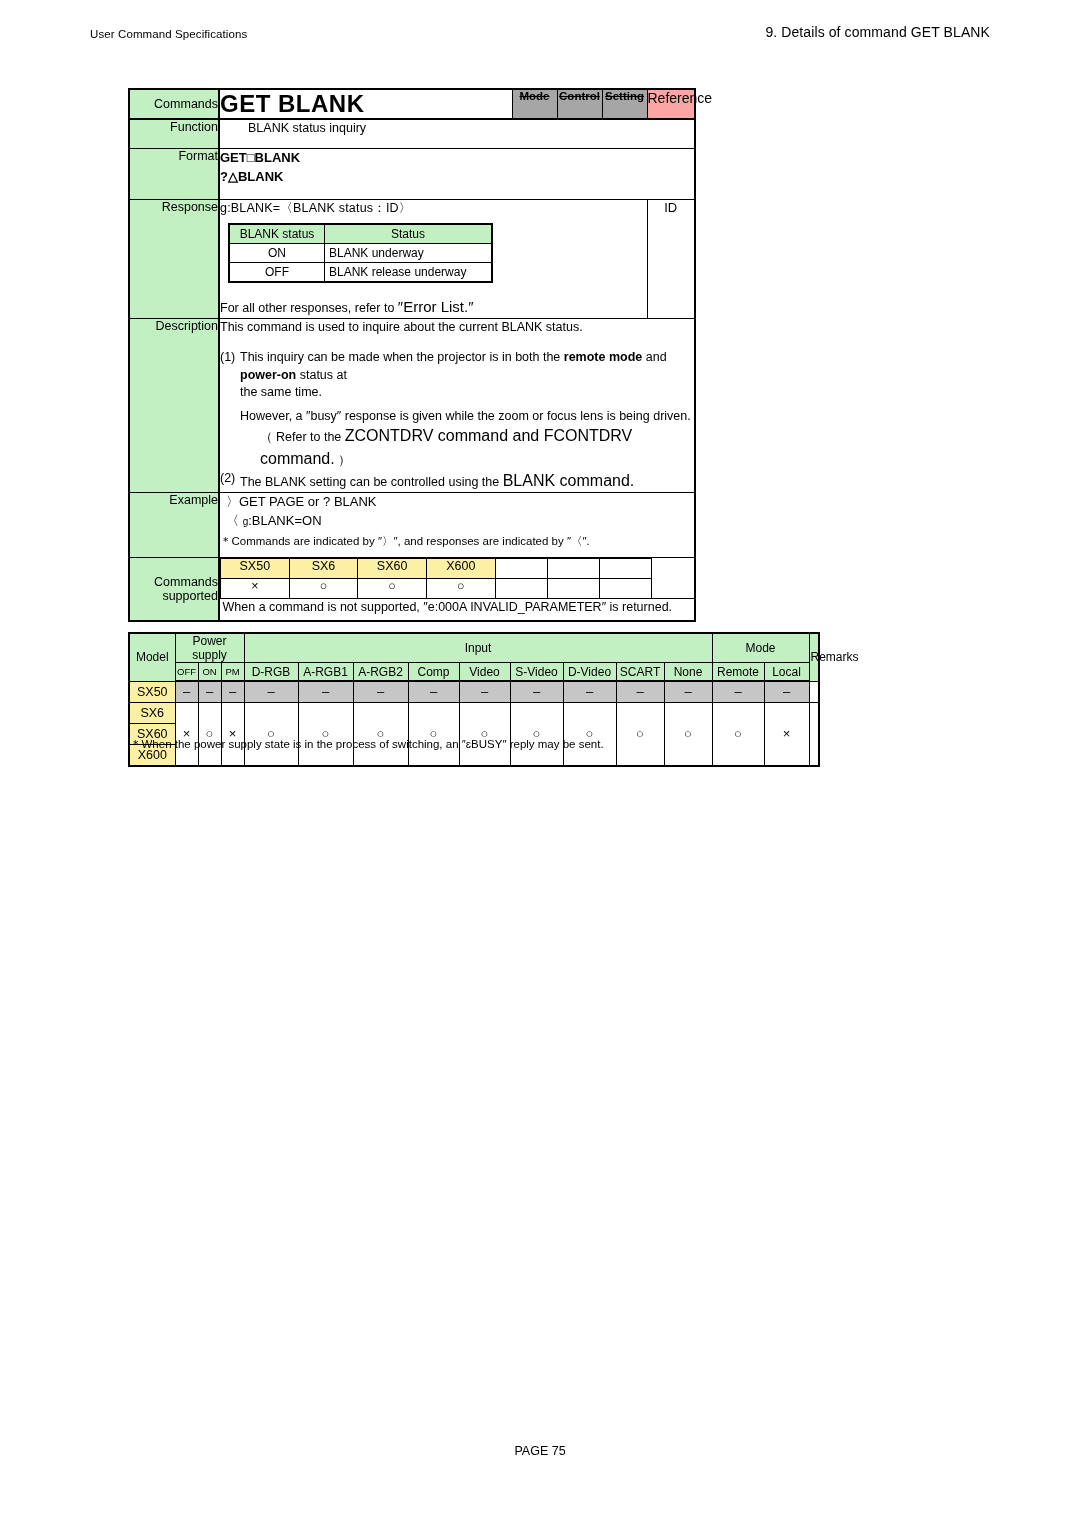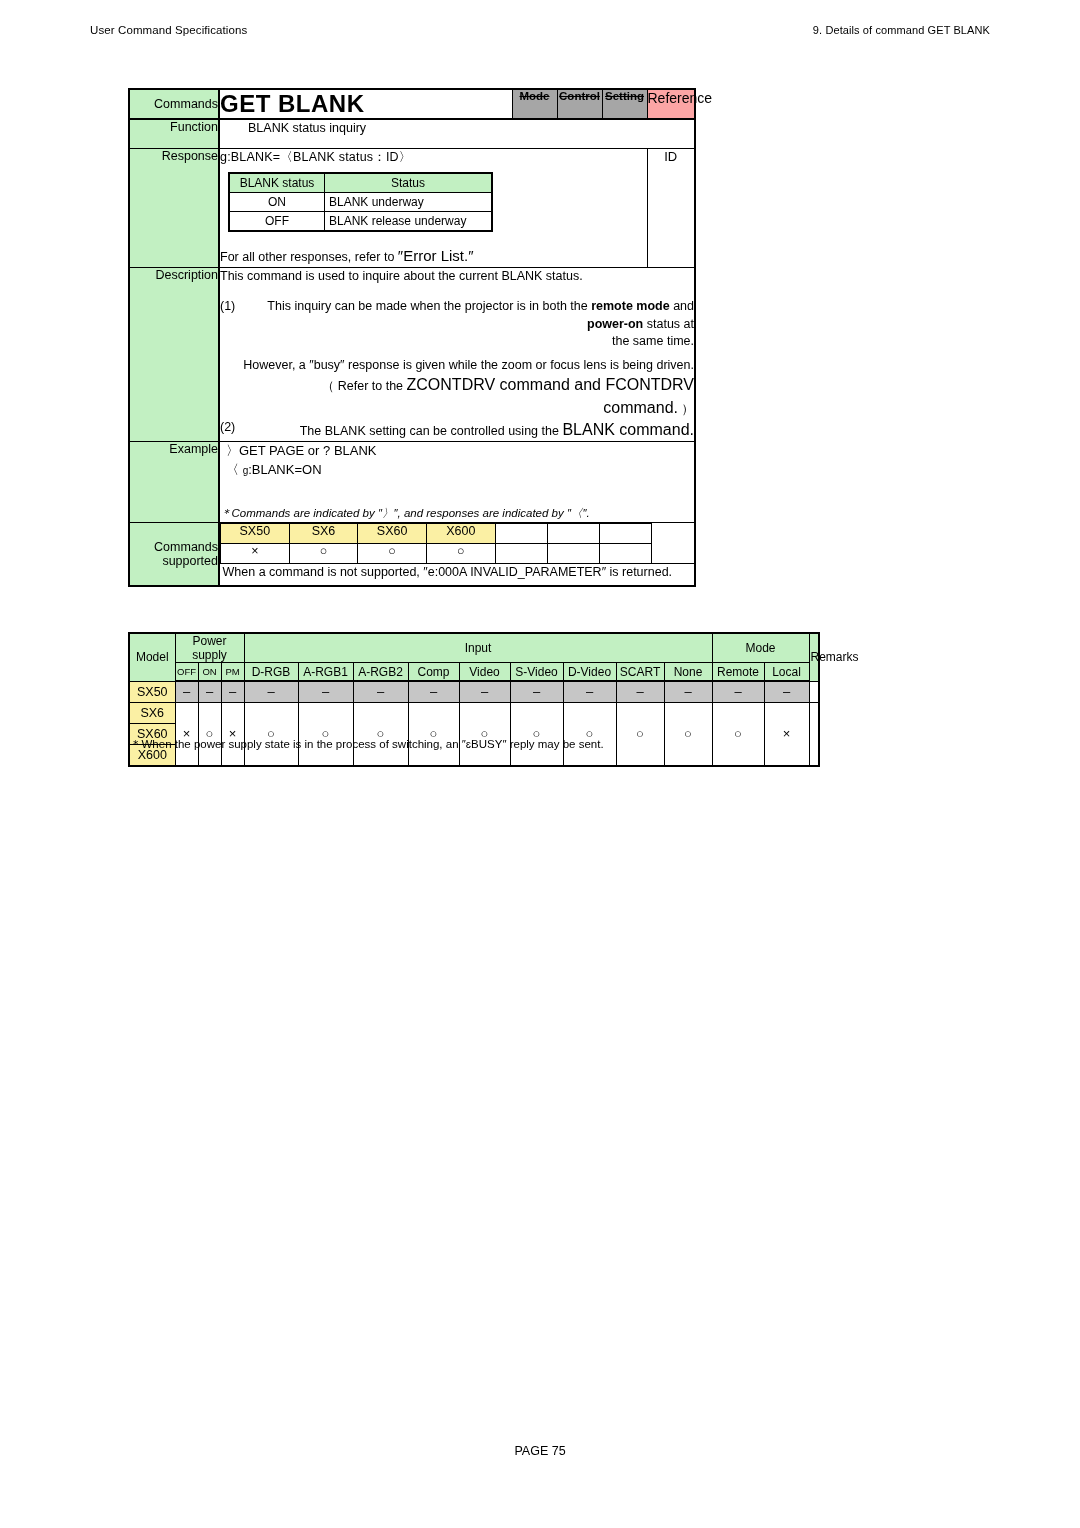--- a/index.html
+++ b/index.html
@@ -21,21 +21,21 @@
     position: absolute;
     top: 24px;
     left: 90px;
     width: 900px;
     display: flex;
     justify-content: space-between;
     align-items: flex-end;
     font-size: 11.5px;
     letter-spacing: 0.1px;
   }
-  .page-header .right { font-size: 11px; }
+  .page-header .right { font-size: 14px; }
 
   
   .cmd-table {
     position: absolute;
     top: 88px;
     left: 128px;
     width: 568px;
     border-collapse: collapse;
     border: 2.5px solid #000;
     table-layout: fixed;
@@ -121,29 +121,29 @@
     text-align: center;
     vertical-align: middle;
     font-size: 13px;
   }
 
   
   .desc-body { padding: 4px 6px 6px 6px; font-size: 12.5px; line-height: 1.4; }
   .desc-body .lead { margin-bottom: 13px; }
   .desc-body .item { display: flex; }
   .desc-body .num { width: 20px; flex: 0 0 20px; }
-  .desc-body .txt { flex: 1; text-align: right; }
+  .desc-body .txt { flex: 1; }
   .desc-body .indent { padding-left: 20px; }
   .desc-body .bigger { font-size: 16px; }
 
   
   .ex-body { padding: 4px 6px 2px 6px; font-size: 13px; line-height: 1.45; }
   .ex-body .ex-line { padding-left: 6px; }
   .ex-body .sm { font-size: 10px; vertical-align: baseline; }
-  .ex-note { margin-top: 25px; font-size: 11.5px; font-style: italic; }
+  .ex-note { margin-top: 2px; font-size: 11.5px; }
 
   
   .sup-wrap { padding: 0; }
   .sup-tbl {
     border-collapse: collapse;
     width: 100%;
     table-layout: fixed;
   }
   .sup-tbl td {
     border: 1.3px solid #000;
@@ -239,20 +239,27 @@
     <td class="flag-cell off">Control</td>
     <td class="flag-cell off">Setting</td>
     <td class="flag-cell ref">Reference</td>
   </tr>
 
   <tr>
     <td class="label-cell">Function</td>
     <td class="body-cell" colspan="5" style="height:28px;padding-left:28px;">BLANK status inquiry</td>
   </tr>
 
+  <tr>
+    <td class="label-cell">Format</td>
+    <td class="body-cell format-body" colspan="5" style="height:50px;">
+      <div class="ln">GET□BLANK</div>
+      <div class="ln">?△BLANK</div>
+    </td>
+  </tr>
 
   <tr>
     <td class="label-cell">Response</td>
     <td class="body-cell resp-body" colspan="4" style="height:110px;">
       <div class="resp-sig">g:BLANK=〈BLANK status：ID〉</div>
       <table class="status-tbl">
         <tbody>
               <tr>
           <th class="st-c1">BLANK status</th>
           <th class="st-c2">Status</th>

